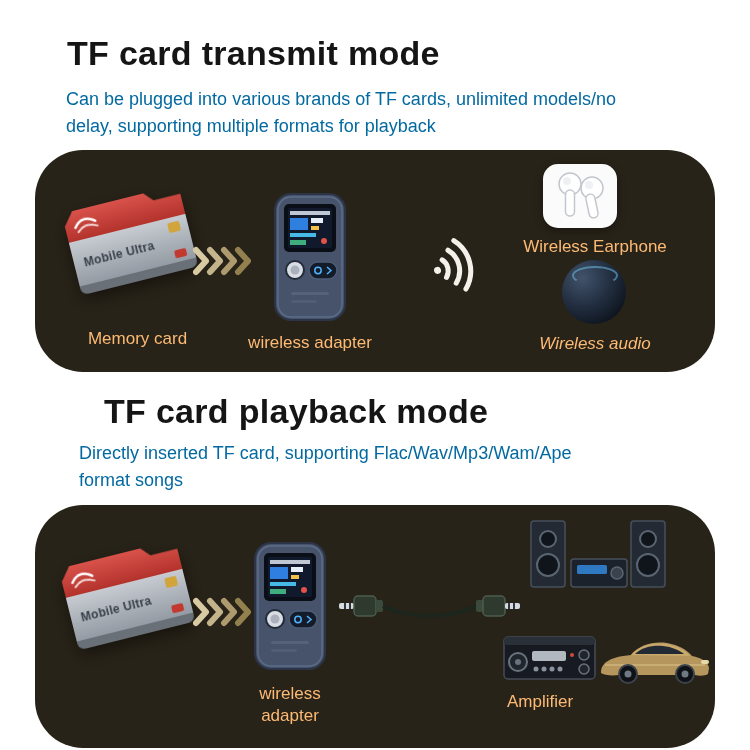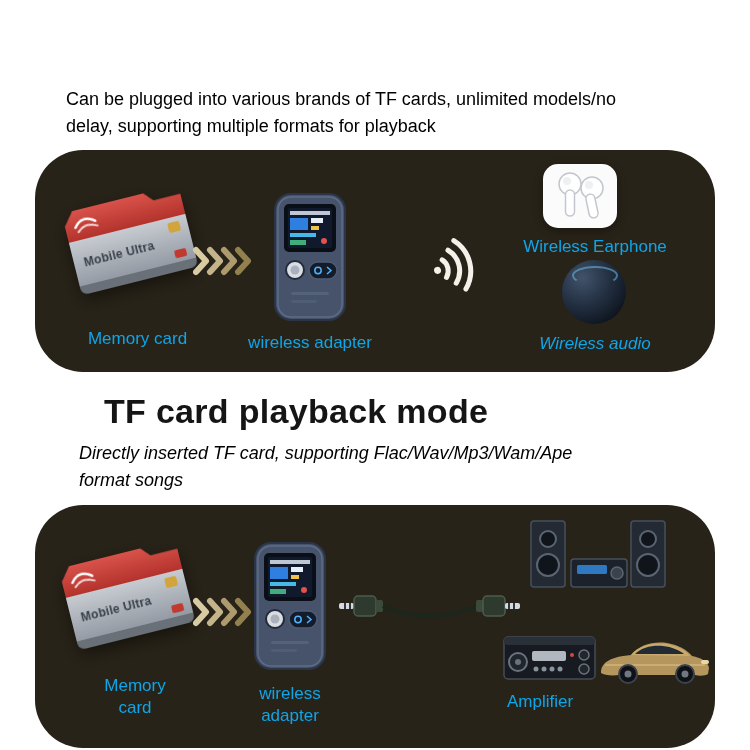--- a/index.html
+++ b/index.html
@@ -14,35 +14,35 @@
 
   .title {
     position:absolute; margin:0;
     font-size:34px; font-weight:700; color:#151515; letter-spacing:0.3px;
   }
   #title1 { left:67px; top:34px; }
   #title2 { left:104px; top:392px;text-align:right; }
 
   .desc {
     position:absolute; margin:0;
-    font-size:18px; color:#000000; line-height:1.5;
+    font-size:18px; color:#0369a1; line-height:1.5;
     white-space:pre-line;
   }
   #desc1 { left:66px; top:86px; }
-  #desc2 { left:79px; top:440px;font-style:italic; }
+  #desc2 { left:79px; top:440px; }
 
   .panel {
     position:absolute; left:35px; width:680px;
     background:#282318; border-radius:48px;
   }
   #panel1 { top:150px; height:222px; }
   #panel2 { top:505px; height:243px; }
 
   .plabel {
-    position:absolute; color:#0ea5e9; font-size:17px;
+    position:absolute; color:#fdba74; font-size:17px;
     text-align:center; line-height:1.3; white-space:pre-line;
   }
 
   
   .memcard {
     position:absolute; width:120px; height:84px;
     transform:rotate(-14deg);
     filter:drop-shadow(0 6px 8px rgba(0,0,0,0.45));
   }
   .memcard-inner {
@@ -83,20 +83,21 @@
     border-bottom-color:transparent;
   }
 
   .abs { position:absolute; }
 </style>
 </head>
 <body>
 
 <div class="stage">
 
+  <h1 class="title" id="title1">TF card transmit mode</h1>
   <p class="desc" id="desc1">Can be plugged into various brands of TF cards, unlimited models/no
 delay, supporting multiple formats for playback</p>
 
   <div class="panel" id="panel1">
 
     <div class="memcard" style="left:35px; top:48px;">
       <div class="memcard-inner">
         <div class="memcard-red">
           <svg width="28" height="18" viewBox="0 0 28 18">
             <path d="M2 10 C8 2 16 2 23 8" stroke="#ffffff" fill="none" stroke-width="2.4" stroke-linecap="round"></path>
@@ -184,22 +185,20 @@
           </svg>
         </div>
         <div class="memcard-gray">
           <span class="memcard-brand">Mobile Ultra</span>
           <span class="badge-gold"></span>
           <span class="badge-red"></span>
         </div>
         <div class="memcard-strip"></div>
       </div>
     </div>
-    <div class="plabel" style="left:15px; top:170px; width:170px;">Memory
-card</div>
 
     <svg class="abs" style="left:158px; top:92px;" width="58" height="30" viewBox="0 0 58 30">
       <path d="M3 4 L13 15 L3 26" stroke="#d8cba4" stroke-width="6" fill="none" stroke-linecap="round" stroke-linejoin="round"></path>
       <path d="M17 4 L27 15 L17 26" stroke="#c4b48b" stroke-width="6" fill="none" stroke-linecap="round" stroke-linejoin="round"></path>
       <path d="M31 4 L41 15 L31 26" stroke="#ad9a6e" stroke-width="6" fill="none" stroke-linecap="round" stroke-linejoin="round"></path>
       <path d="M45 4 L55 15 L45 26" stroke="#93804f" stroke-width="6" fill="none" stroke-linecap="round" stroke-linejoin="round"></path>
     </svg>
 
     <svg class="abs" style="left:216px; top:36px;" width="78" height="132" viewBox="0 0 78 132">
       <rect x="4" y="2" width="70" height="126" rx="16" fill="#46536a" stroke="#2c3547" stroke-width="2"></rect>

